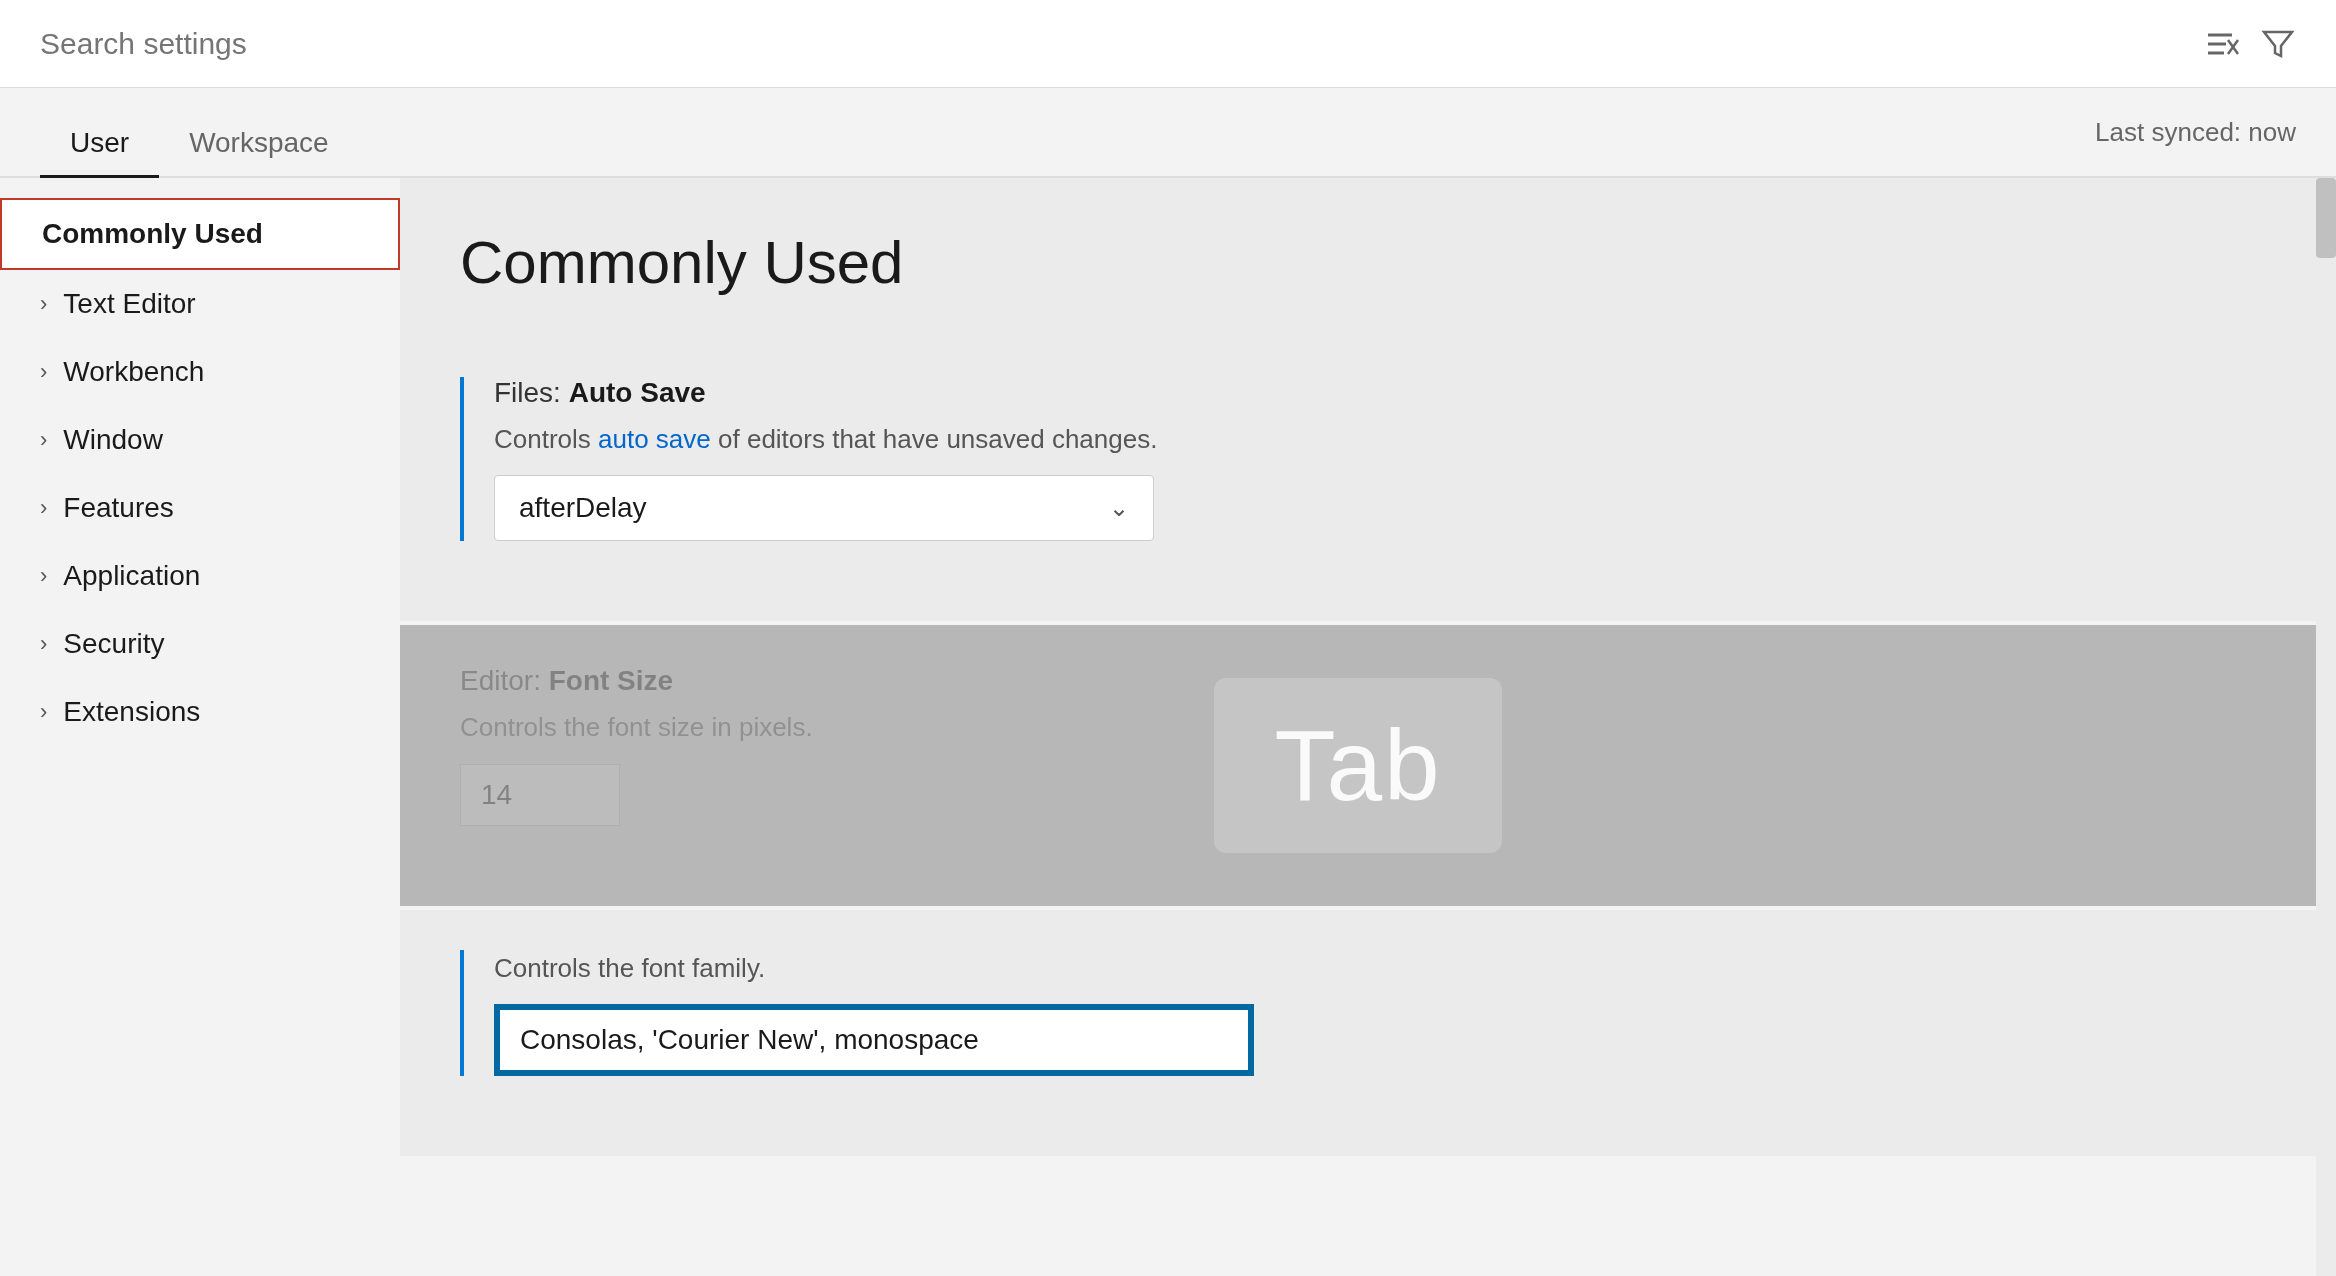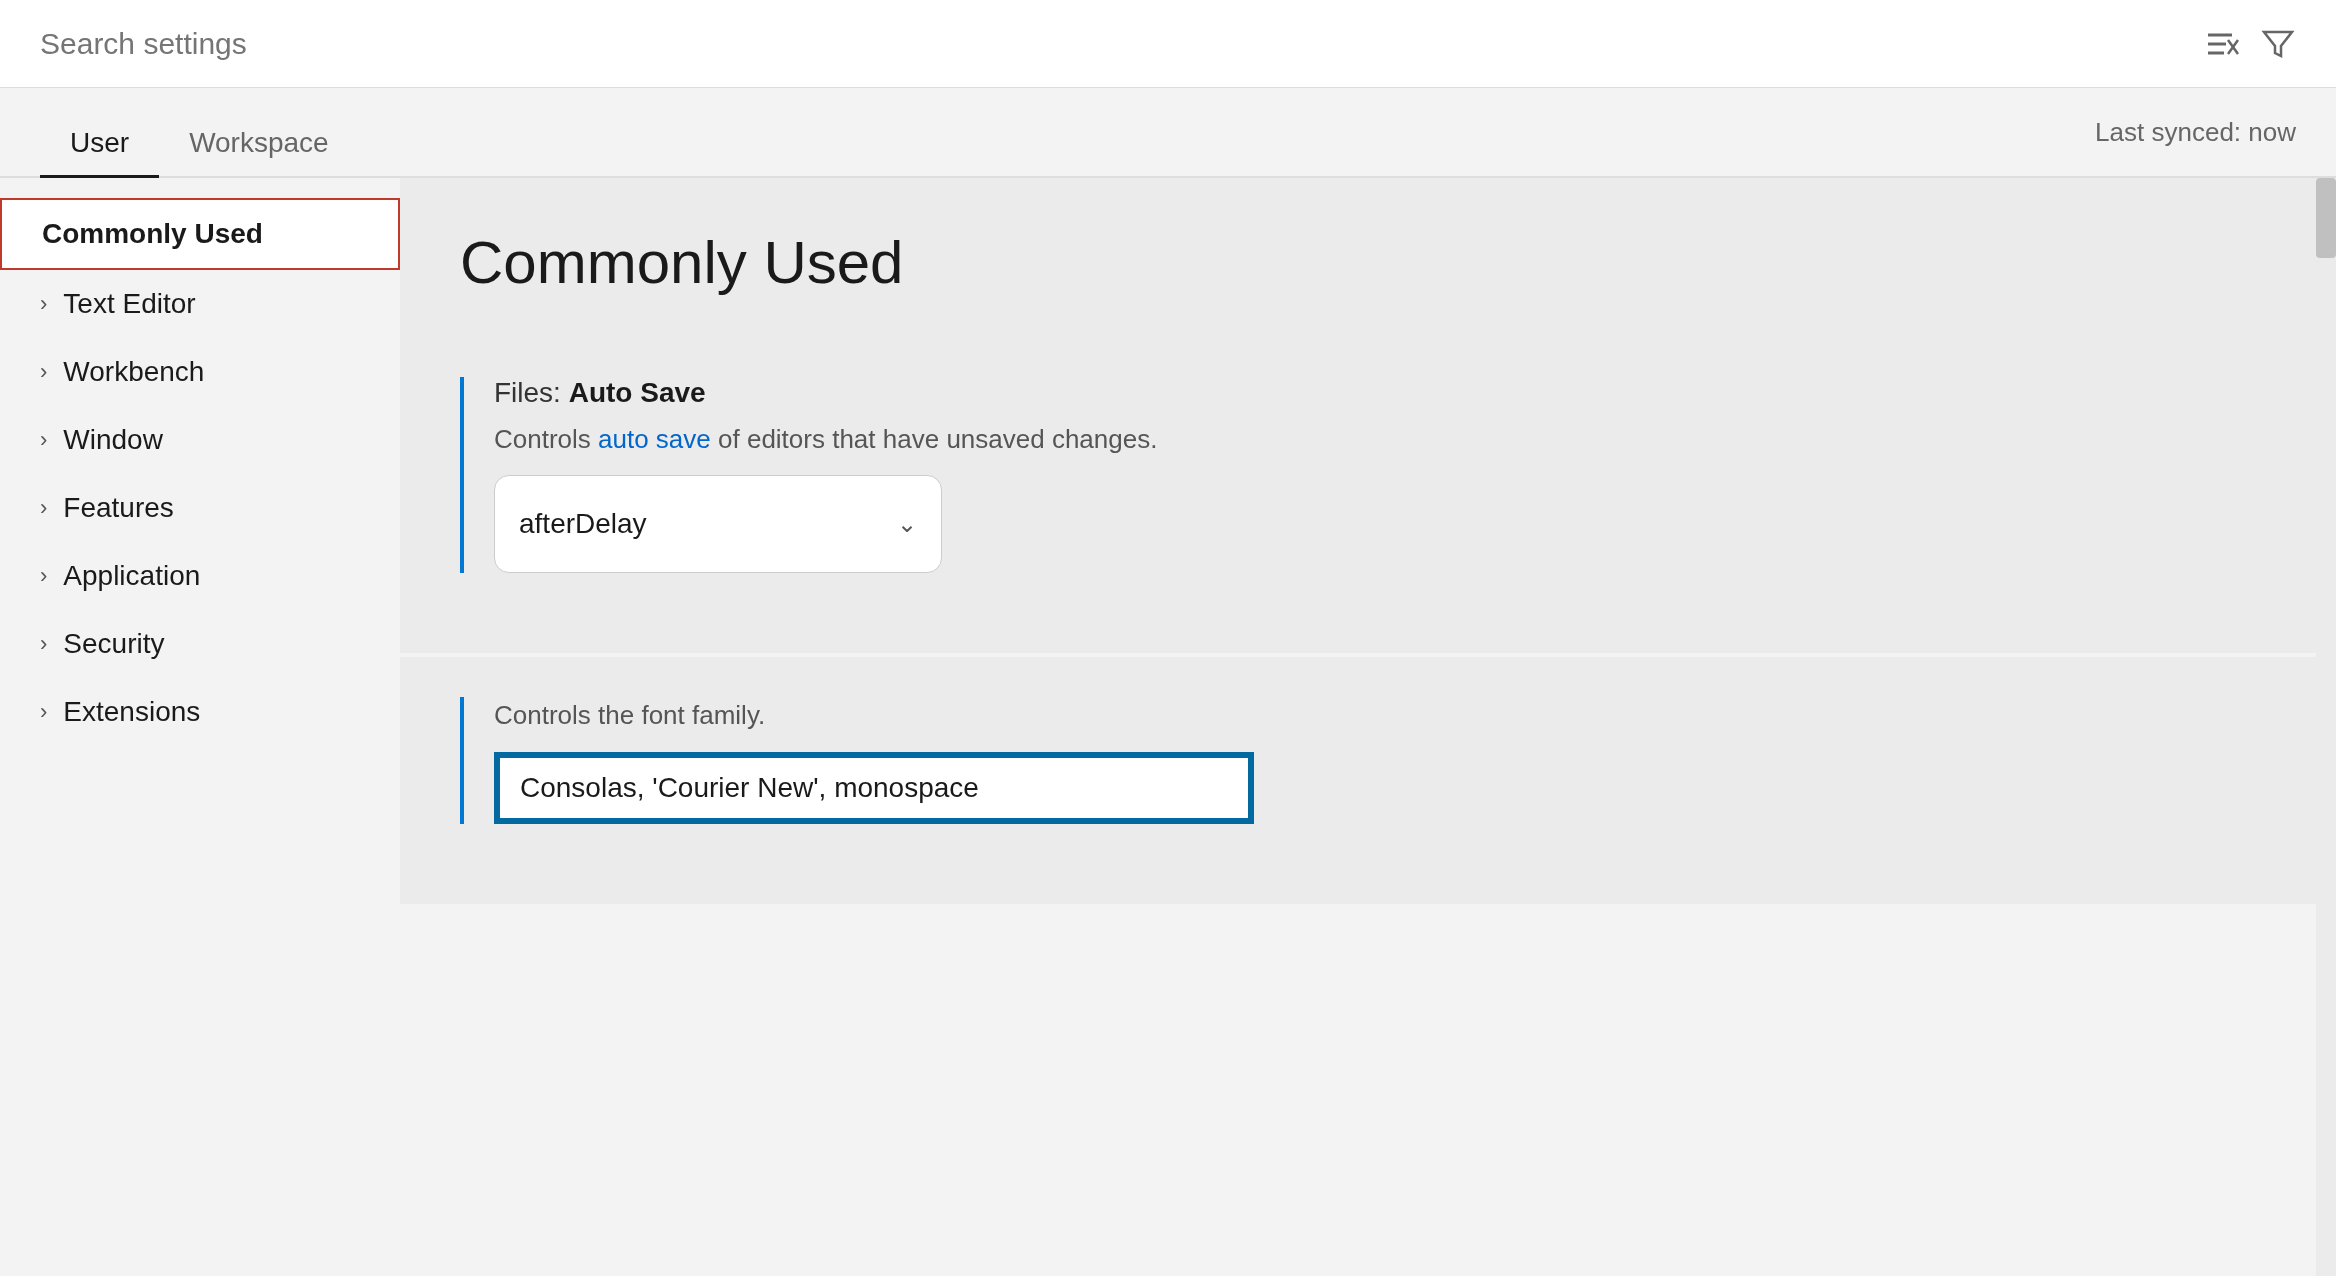--- a/index.html
+++ b/index.html
@@ -195,23 +195,23 @@
       padding-left: 30px;
       margin-bottom: 40px;
     }
 
     .select-control {
       display: flex;
       align-items: center;
       justify-content: space-between;
       background: #fff;
       border: 1px solid #ccc;
-      border-radius: 15px;
-      padding: 32px 24px;
-      width: 448px;
+      border-radius: 4px;
+      padding: 16px 24px;
+      width: 660px;
       cursor: pointer;
       font-size: 28px;
       color: #1a1a1a;
     }
 
     .select-chevron {
       font-size: 24px;
       color: #555;
     }
 
@@ -368,20 +368,36 @@
           <div class="setting-description">
             <span>Controls </span><a href="#">auto save</a><span> of editors that have unsaved changes.</span>
           </div>
           <div class="select-control">
             <span>afterDelay</span>
             <span class="select-chevron">⌄</span>
           </div>
         </div>
       </div>
 
+      <div style="position:relative;">
+
+        <div class="settings-section" style="opacity:0.5;">
+          <div class="setting-item">
+            <div class="setting-label">
+              <span>Editor: </span><strong>Font Size</strong>
+            </div>
+            <div class="setting-description">Controls the font size in pixels.</div>
+            <input class="number-input" type="number" value="14" style="">
+          </div>
+        </div>
+
+        <div class="overlay">
+          <div class="tab-key-display">Tab</div>
+        </div>
+      </div>
 
       <div class="settings-section">
         <div class="setting-with-border">
           <div class="setting-description">Controls the font family.</div>
           <input class="text-input" type="text" value="Consolas, 'Courier New', monospace" style="">
         </div>
       </div>
 
     </div>
 

